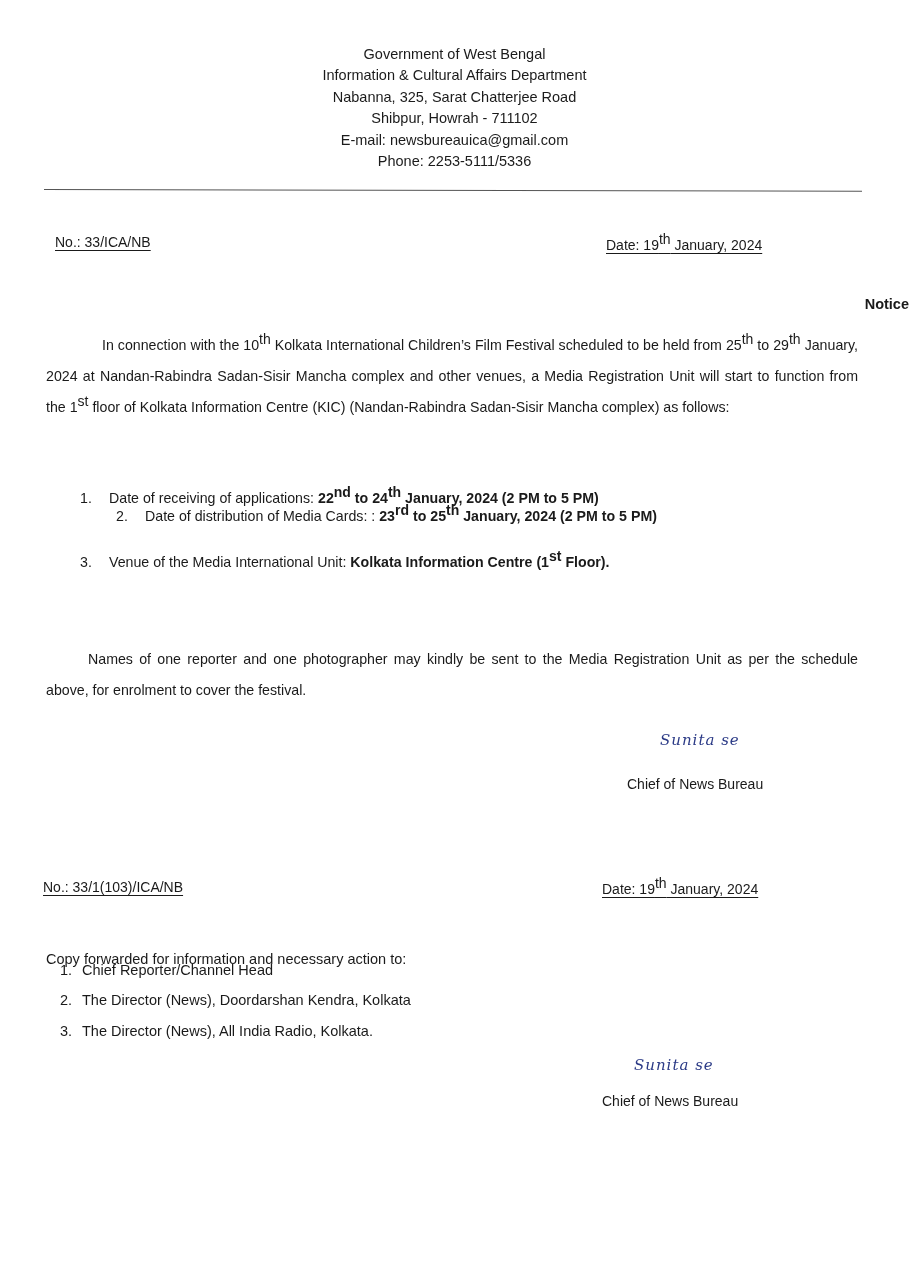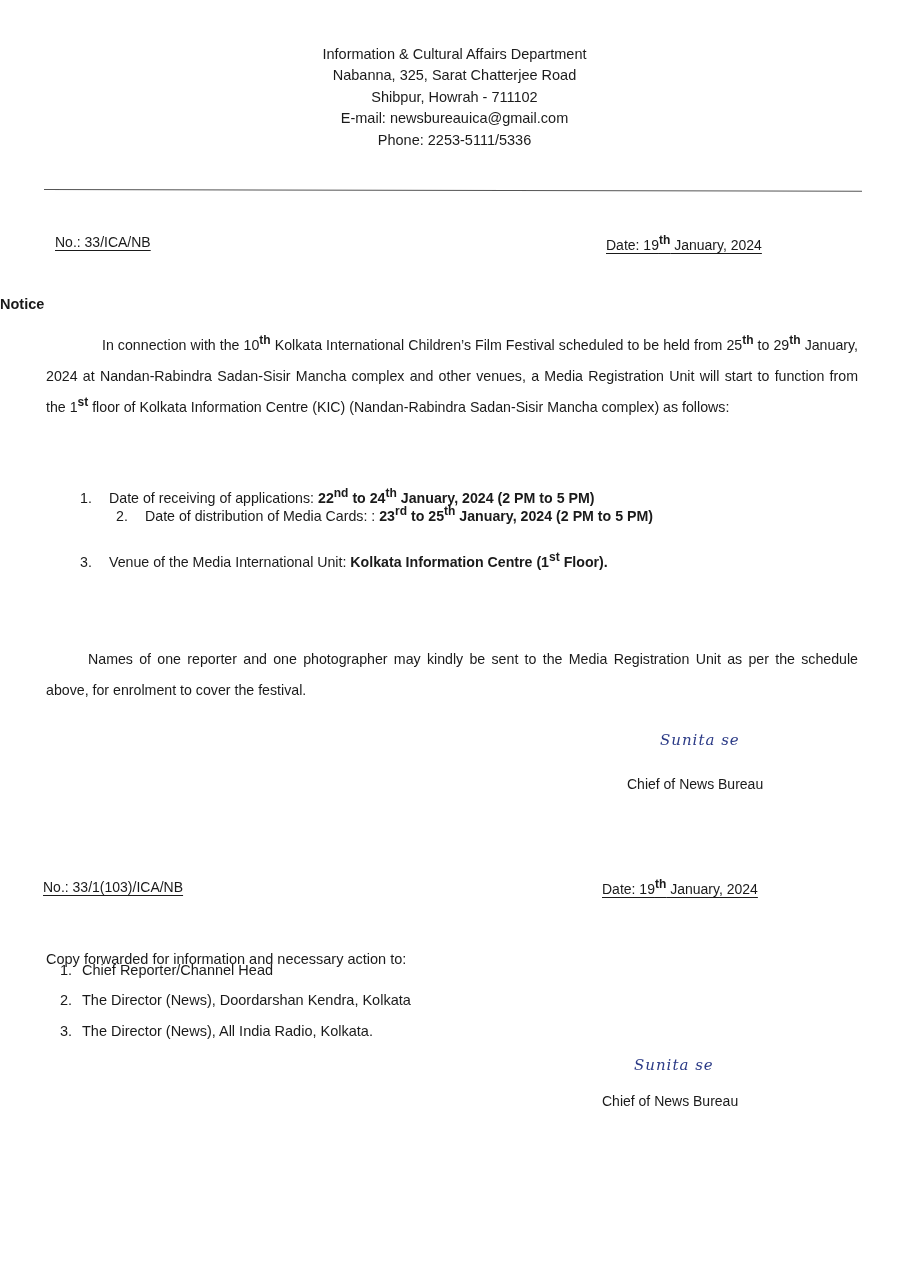--- a/index.html
+++ b/index.html
@@ -5,38 +5,39 @@
     html, body { margin: 0; padding: 0; background: #ffffff; }
     body {
       width: 909px; height: 1280px; position: relative; overflow: hidden;
       font-family: "Liberation Sans", sans-serif; color: #1a1a1a;
     }
     .abs { position: absolute; }
     .header { left: 0; width: 909px; top: 44px; text-align: center; font-size: 14.5px; line-height: 21.4px; color: #1b1b1b; }
     .header div { white-space: nowrap; }
     .rule { left: 44px; width: 818px; top: 189px; height: 0; border-top: 1.5px solid #555; transform: rotate(0.12deg); transform-origin: left; }
     .ref { font-size: 14px; text-decoration: underline; text-underline-offset: 3px; white-space: nowrap; }
-    sup { font-size: 12px; vertical-align: 6px; line-height: 0; font-weight: bold; }
-    .title { left: 0; width: 909px; top: 296px; text-align: left; font-weight: bold; font-size: 14.5px; }
+    sup { font-size: 14px; vertical-align: 6px; line-height: 0; }
+    .title { left: 0; width: 909px; top: 296px; text-align: right; font-weight: bold; font-size: 14.5px; }
     .para { left: 46px; width: 812px; font-size: 14.2px; line-height: 31px; text-align: justify; }
     .para .indent { display: inline-block; width: 56px; }
     .list { left: 80px; font-size: 14.2px; }
     .list .li { position: absolute; white-space: nowrap; left: 0; }
     .list .num { display: inline-block; width: 29px; }
     .bold { font-weight: bold; }
     .sig { font-family: "DejaVu Serif", serif; font-style: italic; color: #2b3a86; font-size: 15px; letter-spacing: 1px; white-space: nowrap; }
     .sig-title { font-size: 14px; white-space: nowrap; }
     .cc { left: 44px; font-size: 14.5px; }
     .cc .li { position: absolute; white-space: nowrap; left: 16px; }
     .cc .num { display: inline-block; width: 22px; }
   </style>
 </head>
 <body>
 
 <div class="abs header">
+  <div>Government of West Bengal</div>
   <div>Information &amp; Cultural Affairs Department</div>
   <div>Nabanna, 325, Sarat Chatterjee Road</div>
   <div>Shibpur, Howrah - 711102</div>
   <div>E-mail: newsbureauica@gmail.com</div>
   <div>Phone: 2253-5111/5336</div>
 </div>
 <div class="abs rule"></div>
 
 <div class="abs ref" style="left:47px; top:234px;margin-left:8px;">No.: 33/ICA/NB</div>
 <div class="abs ref" style="left:606px; top:237px;"><span>Date:  19</span><sup>th</sup><span> January, 2024</span></div>

